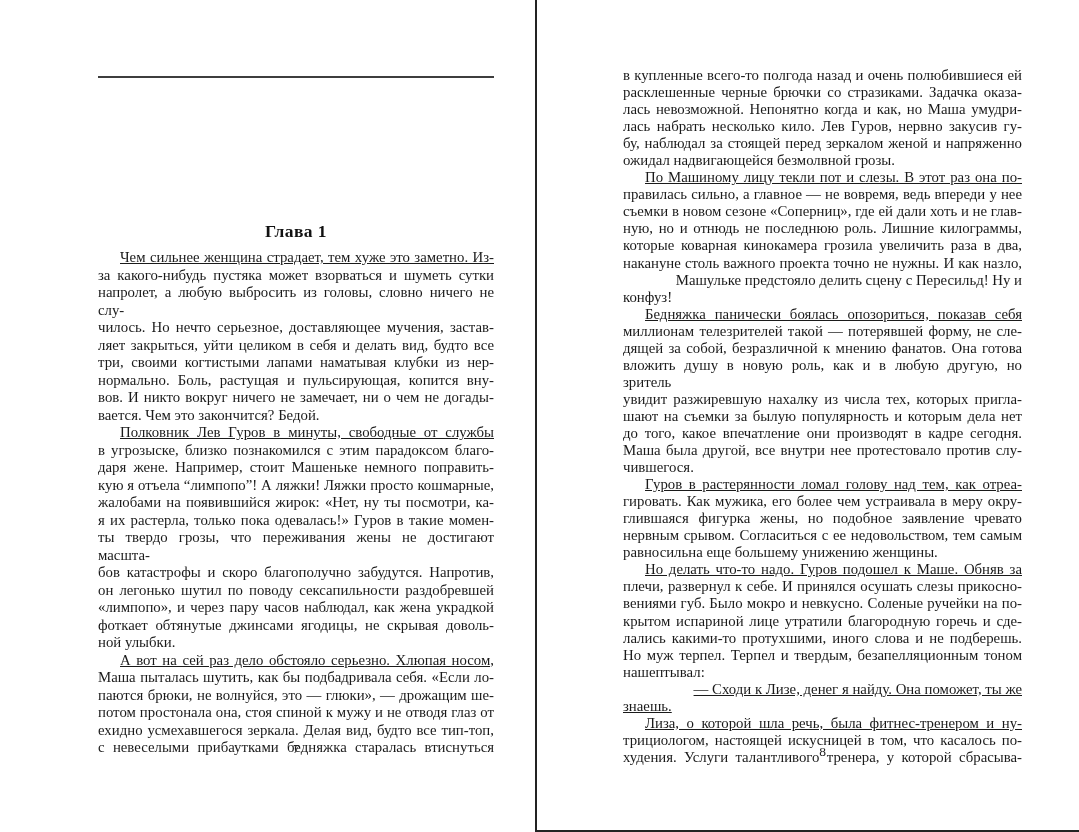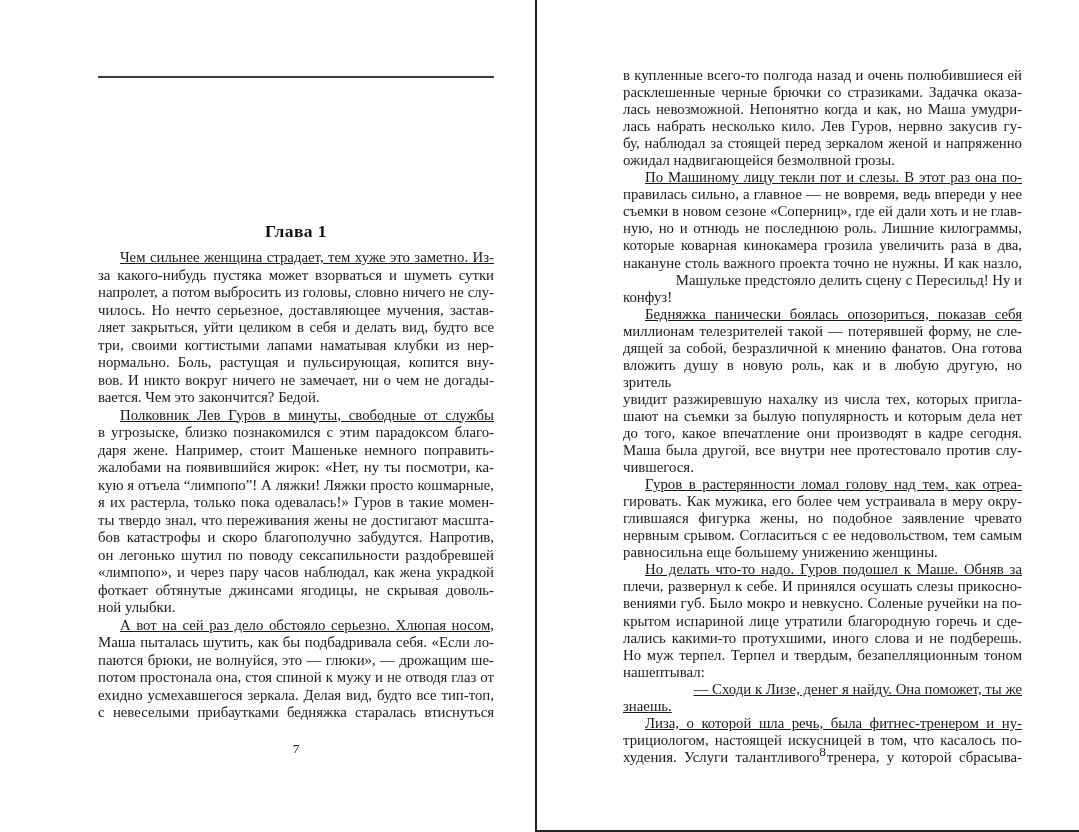--- a/index.html
+++ b/index.html
@@ -55,36 +55,36 @@
 
 <div class="spread">
 
   <div class="page page-left">
     <div class="ornament-rule"></div>
     <h1 class="chapter-title">Глава 1</h1>
     <div class="body-text" id="left-body">
         <div class="para">
           <div class="tline indented">Чем сильнее женщина страдает, тем хуже это заметно. Из-</div>
           <div class="tline">за какого-нибудь пустяка может взорваться и шуметь сутки</div>
-          <div class="tline">напролет, а потом выбросить из головы, словно ничего не слу-</div>
+          <div class="tline">напролет, а любую выбросить из головы, словно ничего не слу-</div>
           <div class="tline">чилось. Но нечто серьезное, доставляющее мучения, застав-</div>
           <div class="tline">ляет закрыться, уйти целиком в себя и делать вид, будто все</div>
           <div class="tline">три, своими когтистыми лапами наматывая клубки из нер-</div>
           <div class="tline">нормально. Боль, растущая и пульсирующая, копится вну-</div>
           <div class="tline">вов. И никто вокруг ничего не замечает, ни о чем не догады-</div>
           <div class="tline end">вается. Чем это закончится? Бедой.</div>
         </div>
         <div class="para">
           <div class="tline indented">Полковник Лев Гуров в минуты, свободные от службы</div>
           <div class="tline">в угрозыске, близко познакомился с этим парадоксом благо-</div>
           <div class="tline">даря жене. Например, стоит Машеньке немного поправить-</div>
+          <div class="tline">кую я отъела “лимпопо”! А ляжки! Ляжки просто кошмарные,</div>
           <div class="tline">жалобами на появившийся жирок: «Нет, ну ты посмотри, ка-</div>
-          <div class="tline">кую я отъела “лимпопо”! А ляжки! Ляжки просто кошмарные,</div>
           <div class="tline">я их растерла, только пока одевалась!» Гуров в такие момен-</div>
-          <div class="tline">ты твердо знал, что переживания жены не достигают масшта-</div>
+          <div class="tline">ты твердо грозы, что переживания жены не достигают масшта-</div>
           <div class="tline">бов катастрофы и скоро благополучно забудутся. Напротив,</div>
           <div class="tline">он легонько шутил по поводу сексапильности раздобревшей</div>
           <div class="tline">«лимпопо», и через пару часов наблюдал, как жена украдкой</div>
           <div class="tline">фоткает обтянутые джинсами ягодицы, не скрывая доволь-</div>
           <div class="tline end">ной улыбки.</div>
         </div>
         <div class="para">
           <div class="tline indented">А вот на сей раз дело обстояло серьезно. Хлюпая носом,</div>
           <div class="tline">Маша пыталась шутить, как бы подбадривала себя. «Если ло-</div>
           <div class="tline">паются брюки, не волнуйся, это — глюки», — дрожащим ше-</div>

